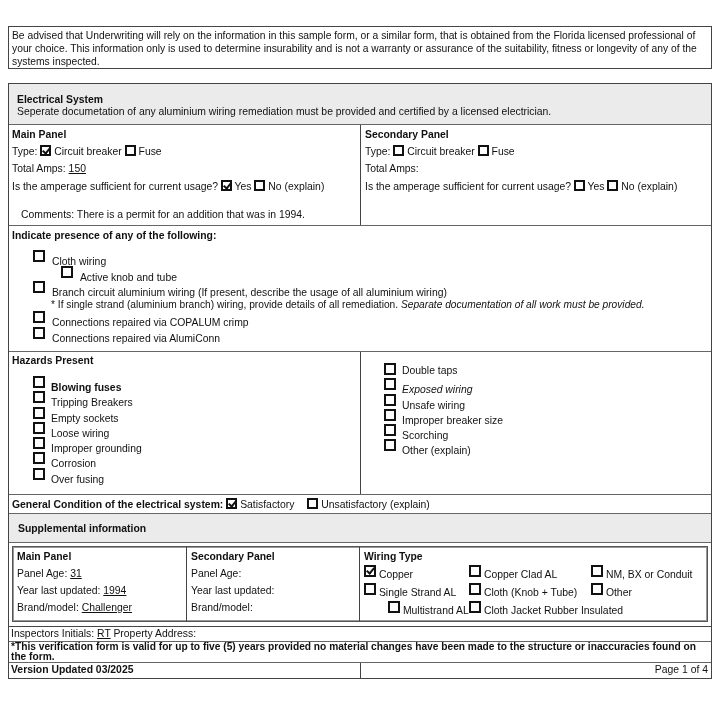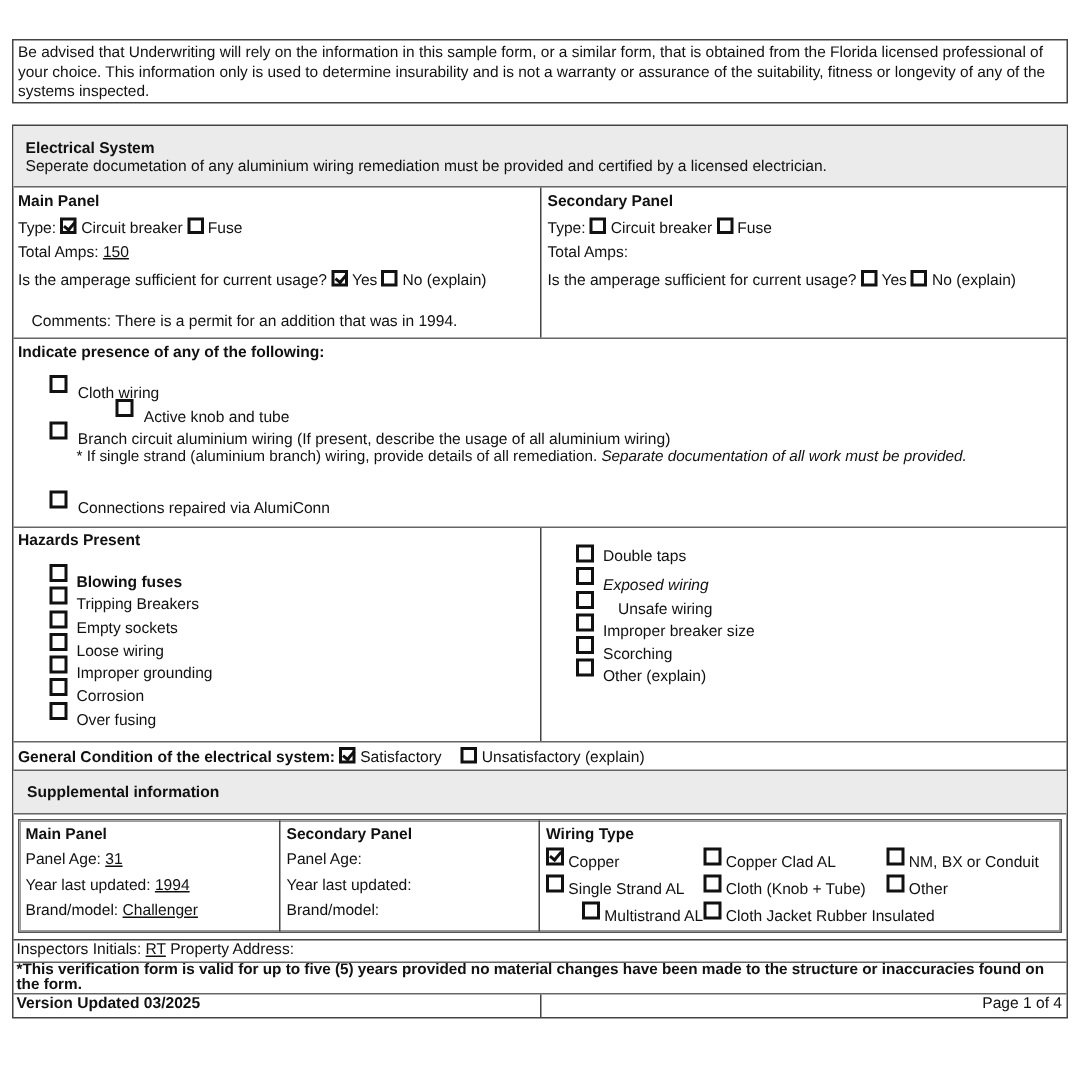--- a/index.html
+++ b/index.html
@@ -98,31 +98,35 @@
       </div>
     </div>
   </div>
 
   <div class="row" style="top:142px;height:126px;">
     <div class="ln b" style="left:3px;top:4px;">Indicate presence of any of the following:</div>
     <div class="ln" style="left:24px;top:24px;">
       <span class="cb cb-lg"></span>
       <span style="margin-left:4px;position:relative;top:4px;">Cloth wiring</span>
     </div>
-    <div class="ln" style="left:24px;top:40px;padding-left:44px;">
+    <div class="ln" style="left:8px;top:40px;padding-left:44px;">
       <span class="cb cb-lg"></span>
       <span style="margin-left:4px;position:relative;top:4px;">Active knob and tube</span>
     </div>
     <div class="ln" style="left:24px;top:55px;">
       <span class="cb cb-lg"></span>
       <span style="margin-left:4px;position:relative;top:4px;">Branch circuit aluminium wiring (If present, describe the usage of all aluminium wiring)</span>
     </div>
     <div class="ln" style="left:42px;top:73px;font-size:10.2px;">
       <span>* If single strand (aluminium branch) wiring, provide details of all remediation.</span>
       <span class="i">Separate documentation of all work must be provided.</span>
+    </div>
+    <div class="ln" style="left:24px;top:85px;">
+      <span class="cb cb-lg"></span>
+      <span style="margin-left:4px;position:relative;top:4px;">Connections repaired via COPALUM crimp</span>
     </div>
     <div class="ln" style="left:24px;top:101px;">
       <span class="cb cb-lg"></span>
       <span style="margin-left:4px;position:relative;top:4px;">Connections repaired via AlumiConn</span>
     </div>
   </div>
 
   <div class="row" style="top:268px;height:143px;">
     <div class="col" style="left:0;width:351px;">
       <div class="ln b" style="left:3px;top:3px;">Hazards Present</div>
@@ -130,21 +134,21 @@
       <div class="ln" style="left:24px;top:39px;"><span class="cb cb-lg"></span><span style="margin-left:6px;position:relative;top:4px;">Tripping Breakers</span></div>
       <div class="ln" style="left:24px;top:55px;"><span class="cb cb-lg"></span><span style="margin-left:6px;position:relative;top:4px;">Empty sockets</span></div>
       <div class="ln" style="left:24px;top:70px;"><span class="cb cb-lg"></span><span style="margin-left:6px;position:relative;top:4px;">Loose wiring</span></div>
       <div class="ln" style="left:24px;top:85px;"><span class="cb cb-lg"></span><span style="margin-left:6px;position:relative;top:4px;">Improper grounding</span></div>
       <div class="ln" style="left:24px;top:100px;"><span class="cb cb-lg"></span><span style="margin-left:6px;position:relative;top:4px;">Corrosion</span></div>
       <div class="ln" style="left:24px;top:116px;"><span class="cb cb-lg"></span><span style="margin-left:6px;position:relative;top:4px;">Over fusing</span></div>
     </div>
     <div class="col col-right" style="left:351px;width:351px;">
       <div class="ln" style="left:23px;top:11px;"><span class="cb cb-lg"></span><span style="margin-left:6px;position:relative;top:0;">Double taps</span></div>
       <div class="ln" style="left:23px;top:26px;"><span class="cb cb-lg"></span><span style="margin-left:6px;position:relative;top:4px;font-style:italic;">Exposed wiring</span></div>
-      <div class="ln" style="left:23px;top:42px;"><span class="cb cb-lg"></span><span style="margin-left:16px;position:relative;top:4px;">Unsafe wiring</span></div>
+      <div class="ln" style="left:23px;top:42px;"><span class="cb cb-lg"></span><span style="margin-left:6px;position:relative;top:4px;">Unsafe wiring</span></div>
       <div class="ln" style="left:23px;top:57px;"><span class="cb cb-lg"></span><span style="margin-left:6px;position:relative;top:4px;">Improper breaker size</span></div>
       <div class="ln" style="left:23px;top:72px;"><span class="cb cb-lg"></span><span style="margin-left:6px;position:relative;top:4px;">Scorching</span></div>
       <div class="ln" style="left:23px;top:87px;"><span class="cb cb-lg"></span><span style="margin-left:6px;position:relative;top:4px;">Other (explain)</span></div>
     </div>
   </div>
 
   <div class="row" style="top:411px;height:19px;">
     <div class="ln" style="left:3px;top:3px;">
       <span class="b">General Condition of the electrical system:</span>
       <span class="cb checked"></span>

